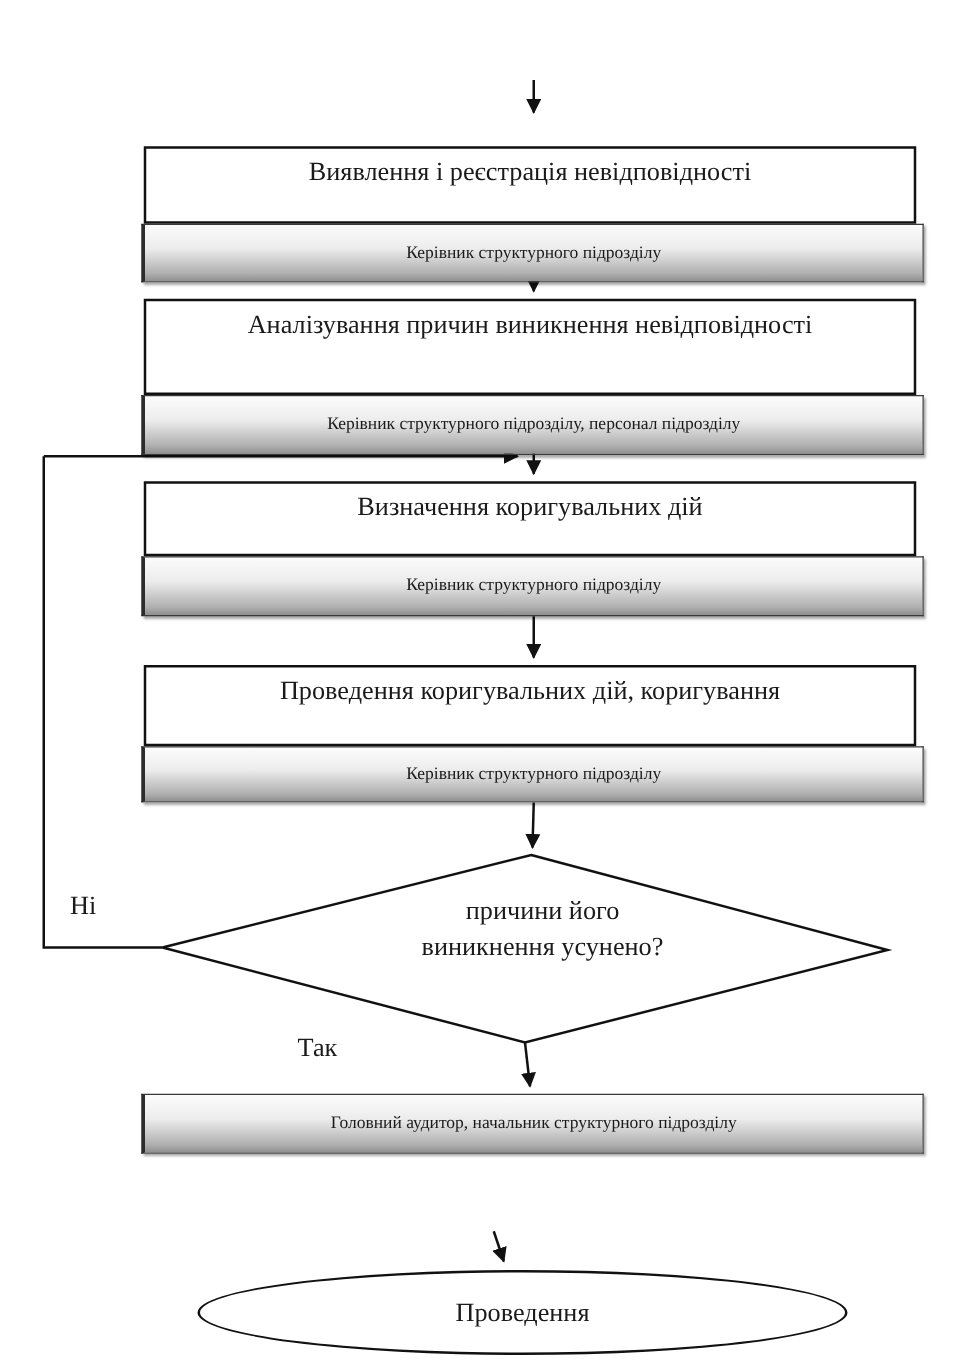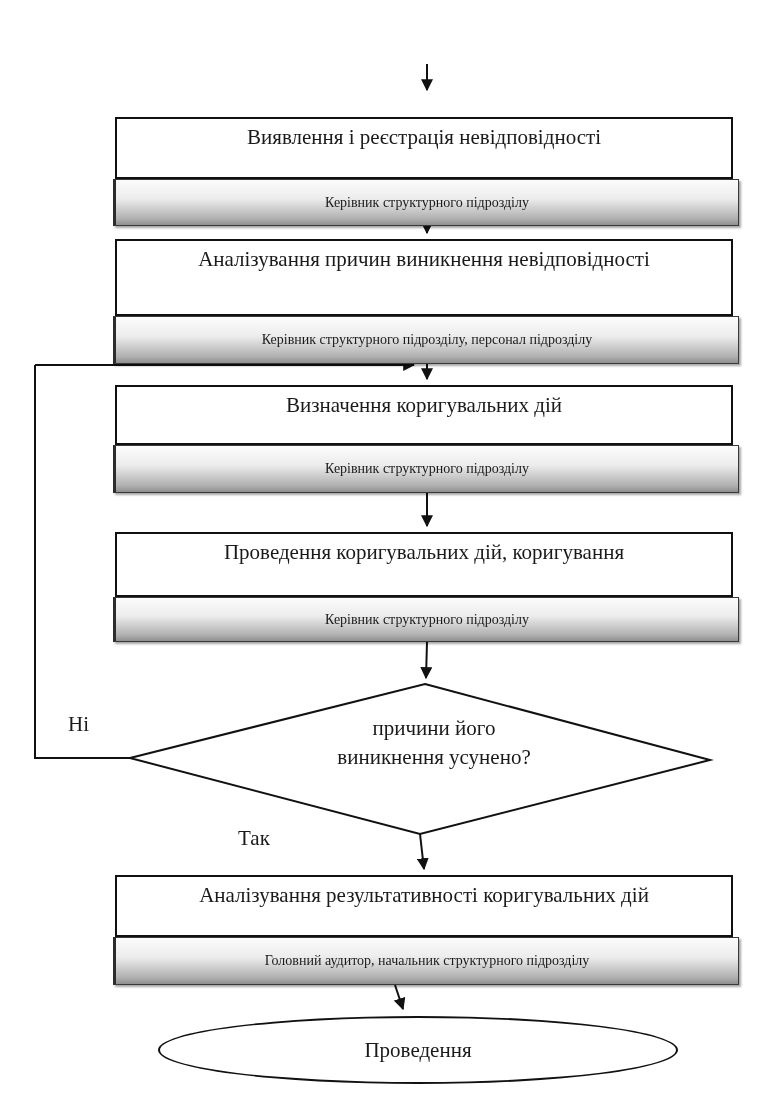--- a/index.html
+++ b/index.html
@@ -59,21 +59,21 @@
     box-sizing:border-box;
   }
   .decision-text{
     position:absolute;left:318px;top:714px;width:232px;z-index:3;
     text-align:center;font-size:21px;line-height:29px;
   }
   .decision-text span{display:block;white-space:nowrap;}
   .branch-label{
     position:absolute;z-index:3;font-size:21px;
   }
-  .no-label{left:68px;top:712px;text-align:center;}
+  .no-label{left:56px;top:712px;text-align:center;}
   .yes-label{left:238px;top:826px;}
 </style>
 </head>
 <body>
 
 <div class="canvas">
 
   <svg class="connector-layer" viewBox="0 0 777 1095" xmlns="http://www.w3.org/2000/svg">
     <defs>
       <marker id="ah" viewBox="0 0 10 10" refX="9" refY="5" markerWidth="6" markerHeight="6" orient="auto">
@@ -132,23 +132,20 @@
   </div>
 
   <div class="decision-text">
     <span>причини його</span>
     <span>виникнення усунено?</span>
   </div>
   <div class="branch-label no-label">Ні</div>
   <div class="branch-label yes-label">Так</div>
 
   <div class="step" style="top:875px;">
-    <div class="step-title" style="height:62px;">
-      <span>Аналізування результативності коригувальних дій</span>
-    </div>
     <div class="step-sub" style="height:48px;">
       <span>Головний аудитор, начальник структурного підрозділу</span>
     </div>
   </div>
 
   <div class="terminator" style="left:158px;top:1016px;width:516px;height:64px;">
     <span>Проведення</span>
   </div>
 
 </div>

